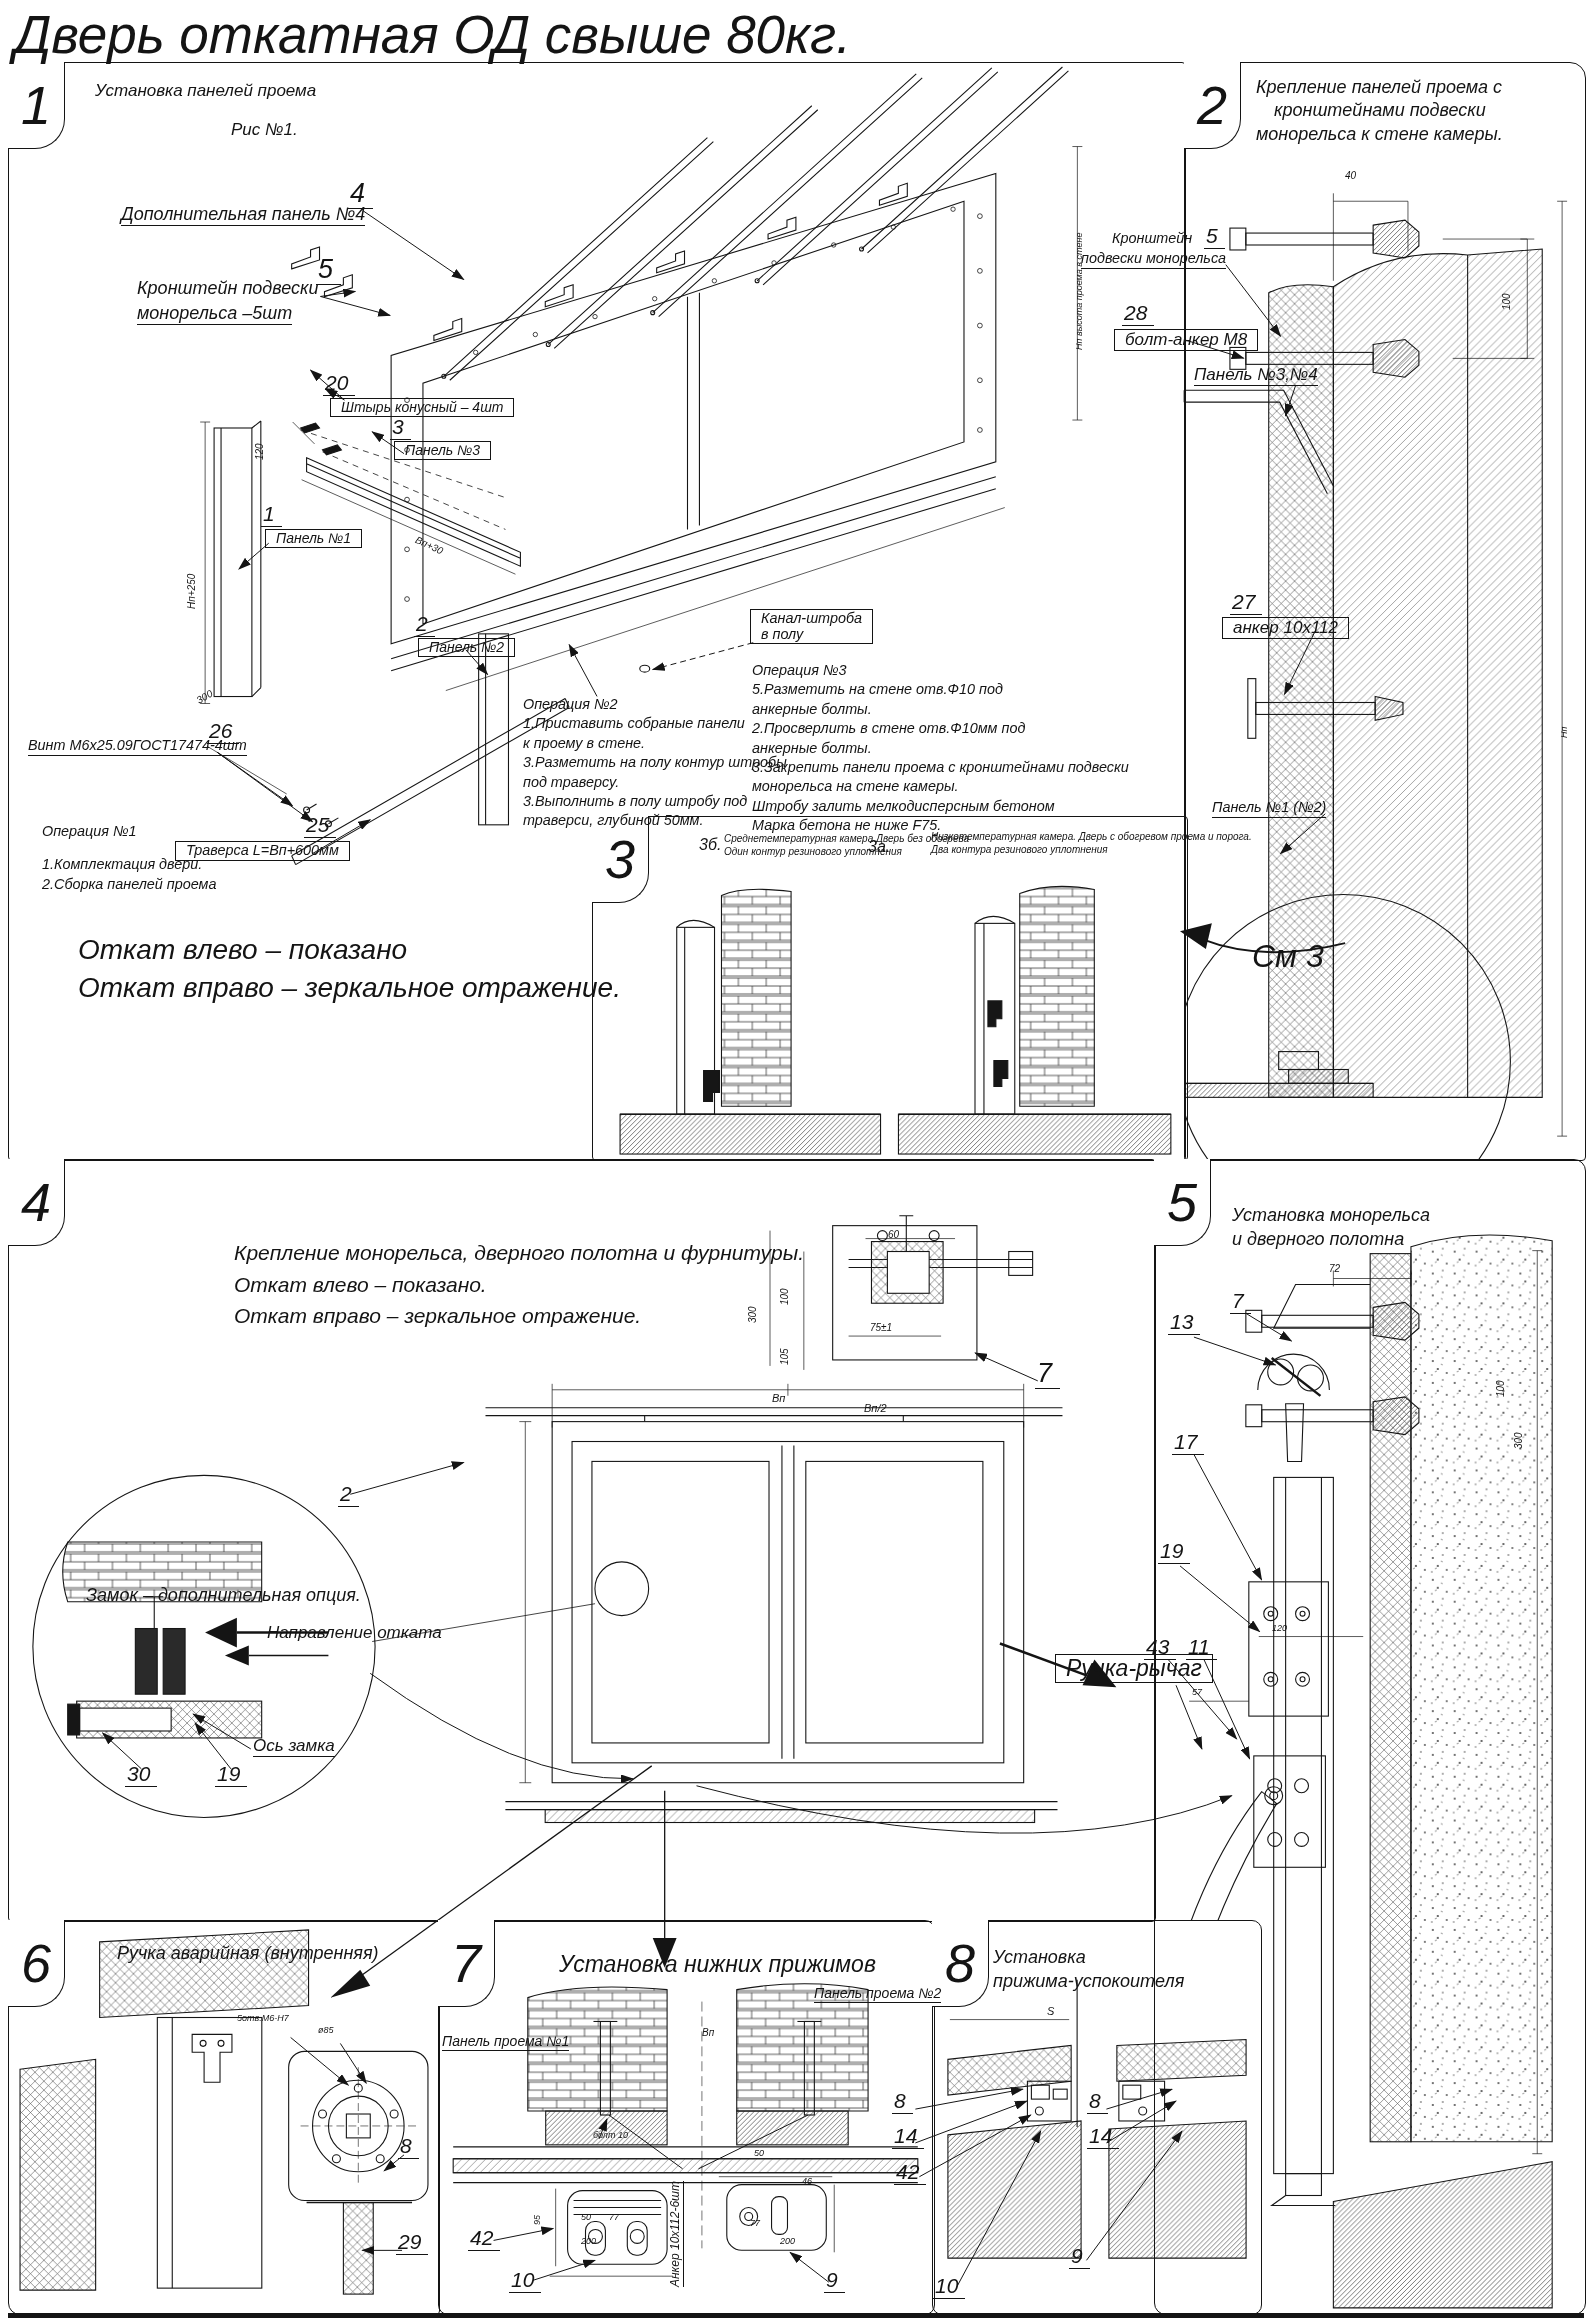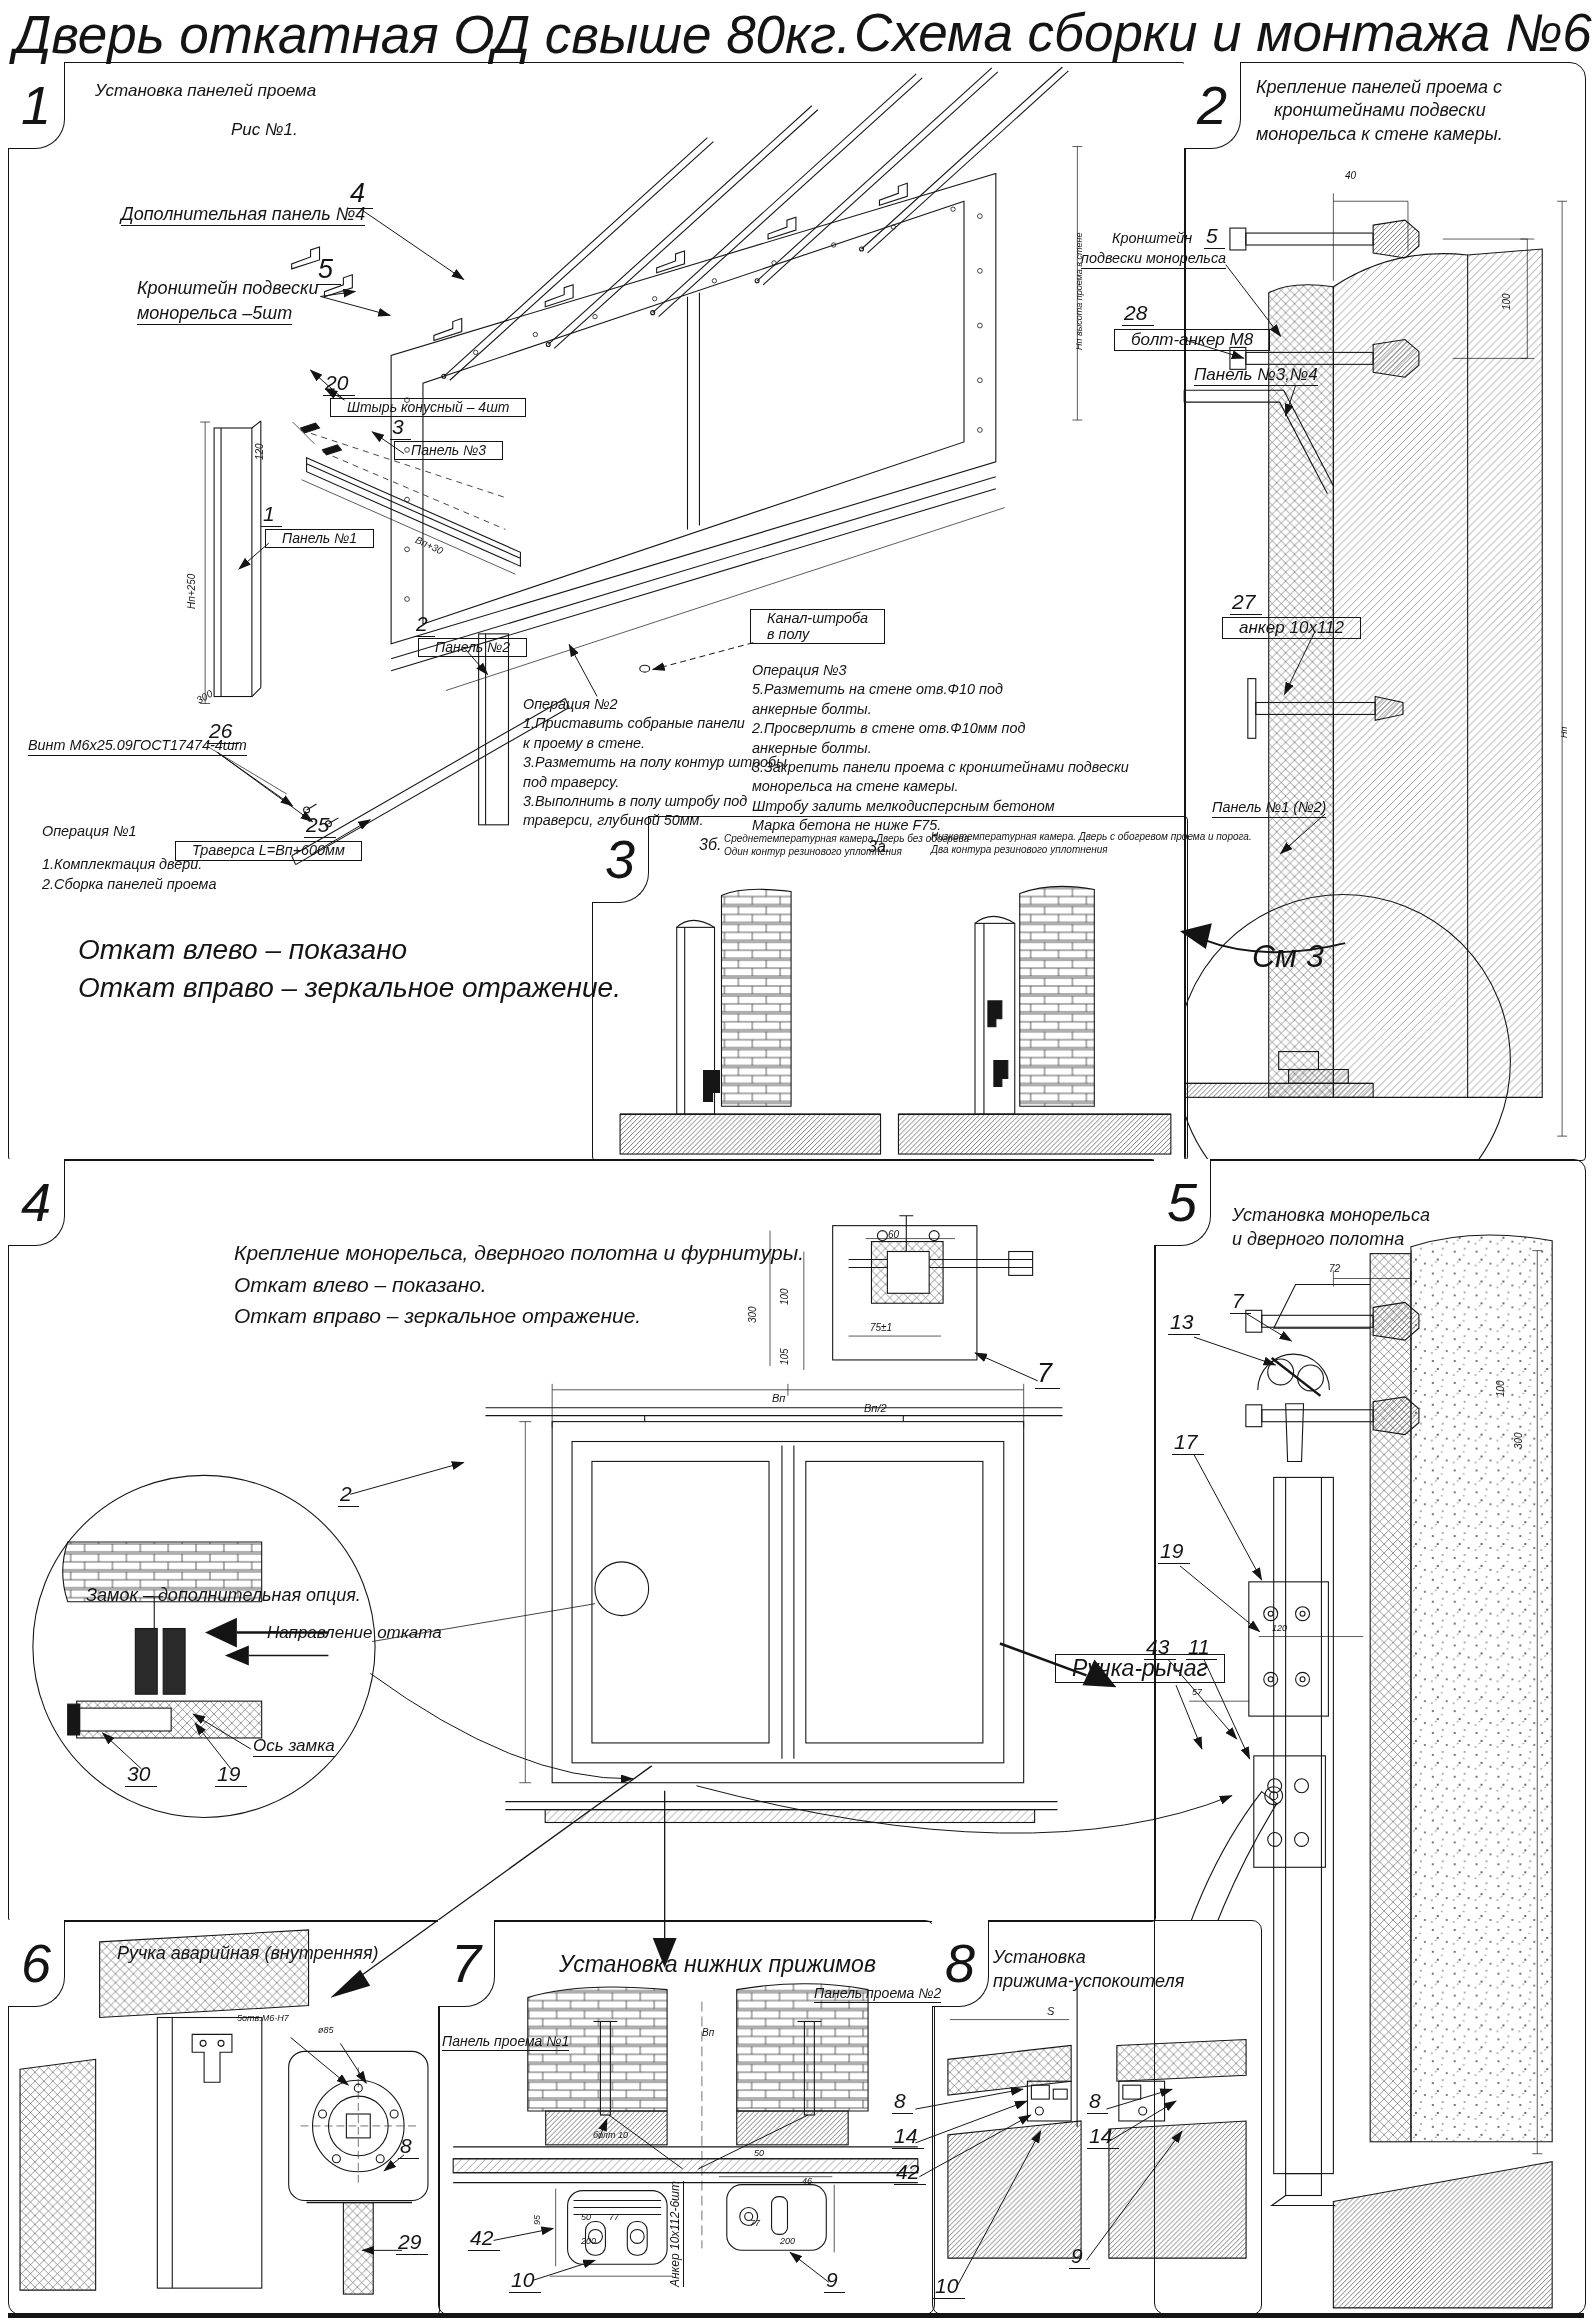--- a/index.html
+++ b/index.html
@@ -6,21 +6,21 @@
   .sheet{position:relative;width:1592px;height:2321px;background:#fff;
     font-family:"Liberation Sans",sans-serif;color:#141414;overflow:hidden}
   .lbl{position:absolute;font-style:italic;white-space:nowrap;line-height:1.08;color:#141414}
   .f42{font-size:53px}.f29{font-size:28px}.f25{font-size:17px}.f23{font-size:23px}
   .f22{font-size:21px}.f19{font-size:18px}.f17{font-size:17px}.f16{font-size:16px}
   .f15{font-size:14.4px}.f14{font-size:14px}.f12{font-size:12px}.f11{font-size:11px}
   .f10{font-size:10px}.f9{font-size:9px}
   .co{font-size:27px;font-style:italic;border-bottom:1.6px solid #141414;padding:0 8px 0 2px}
   .co2{font-size:21px;font-style:italic;border-bottom:1.5px solid #141414;padding:0 7px 0 2px}
   .ul{border-bottom:1.4px solid #141414;padding-bottom:1px}
-  .bx{border:1.4px solid #141414;padding:1px 16px}
+  .bx{border:1.4px solid #141414;padding:1px 10px}
   .r90{transform:rotate(-90deg);transform-origin:0 0}
   .r30{transform:rotate(-30deg);transform-origin:0 0}
   .r25{transform:rotate(25deg);transform-origin:0 0}
   .ops{position:absolute;font-style:italic}
   .ops div{white-space:nowrap;line-height:19.4px;font-size:14.4px}
   .ops .gap{height:14px}
   .pn{position:absolute;border:1.7px solid #141414;background:transparent;pointer-events:none}
   .bgp{position:absolute;background:#fff}
   .bd{position:absolute;width:56px;height:86px;border-right:1.7px solid #141414;border-bottom:1.7px solid #141414;
       border-bottom-right-radius:30px;display:flex;align-items:center;justify-content:center;
@@ -476,21 +476,20 @@
     </div>
 <div class="bd" style="left:438px;top:1920px">
       <span>7</span>
     </div>
 <div class="bd" style="left:932px;top:1920px">
       <span>8</span>
     </div>
 
 
 <div class="lbl f42" style="left:14px;top:6px">Дверь откатная ОД свыше 80кг.</div>
-<div class="lbl f42" style="left:854px;top:4px">Схема сборки и монтажа №6</div>
 
 
 <div class="lbl f25" style="left:95px;top:82px">Установка панелей проема</div>
 <div class="lbl f25" style="left:231px;top:121px">Рис №1.</div>
 <div class="lbl co" style="left:348px;top:179px">4</div>
 <div class="lbl f19 ul" style="left:121px;top:205px">Дополнительная панель №4</div>
 <div class="lbl co" style="left:316px;top:255px">5</div>
 <div class="lbl f19" style="left:137px;top:279px">Кронштейн подвески</div>
 <div class="lbl f19 ul" style="left:137px;top:304px">монорельса –5шт</div>
 <div class="lbl co2" style="left:323px;top:372px">20</div>

